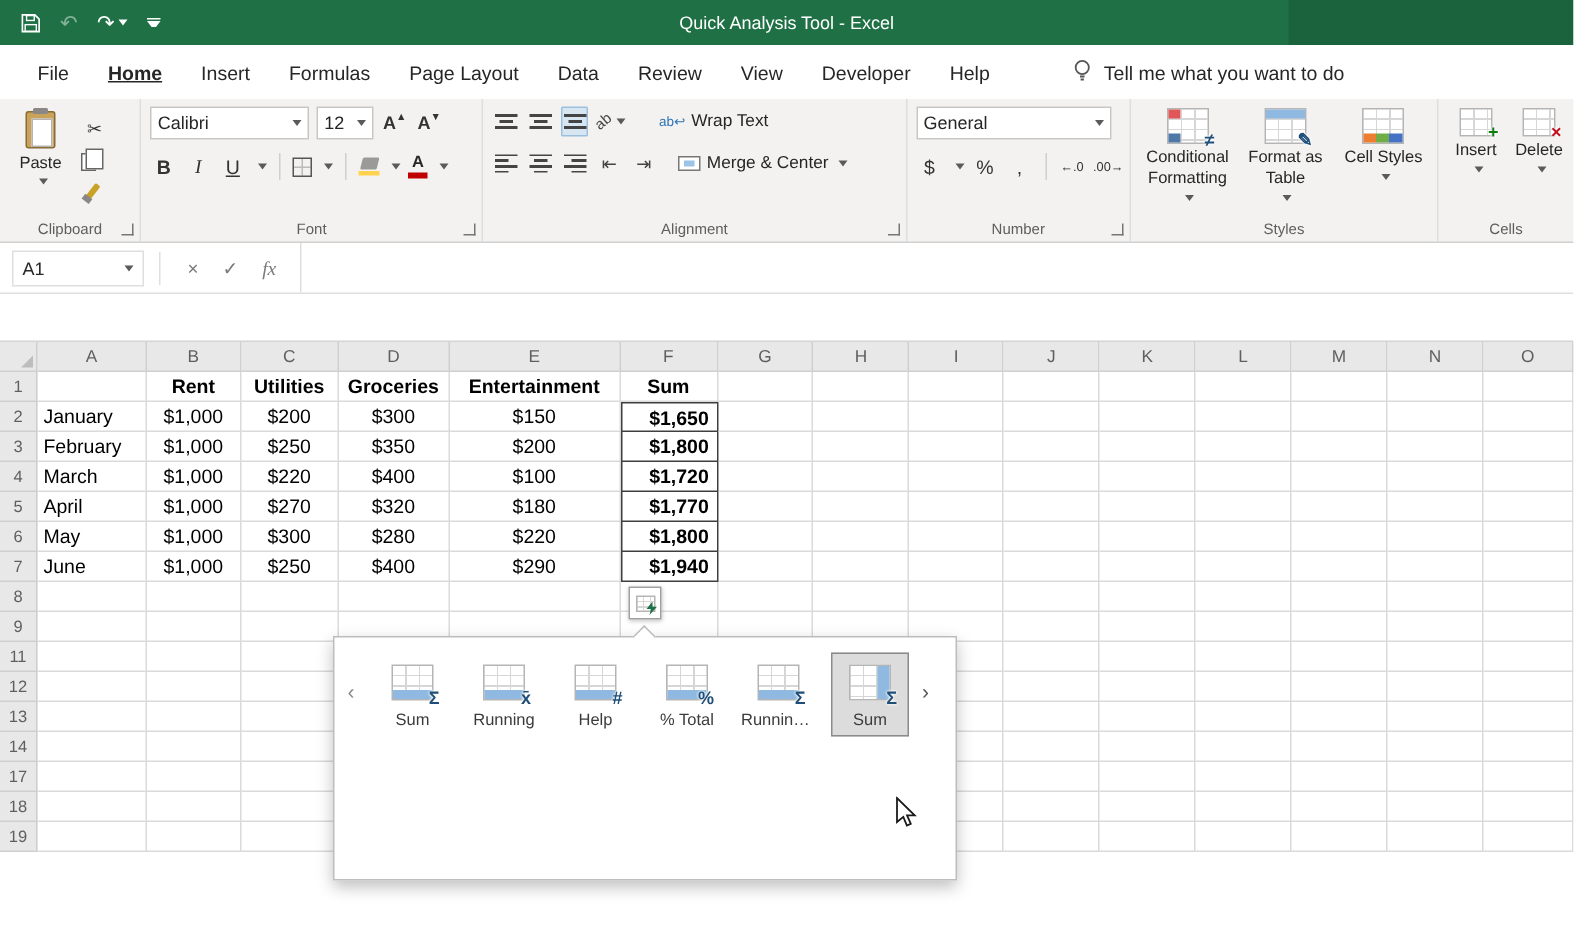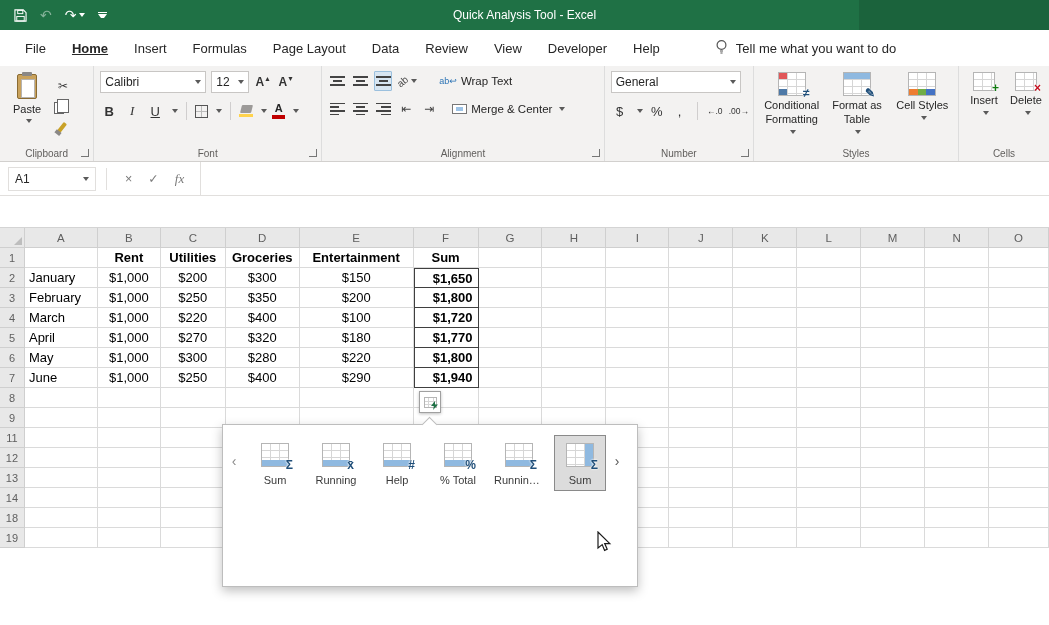--- a/index.html
+++ b/index.html
@@ -640,20 +640,38 @@
         <div class="cell" style="width: 64px;"></div>
         <div class="cell" style="width: 63px;"></div>
         <div class="cell" style="width: 64px;"></div>
         <div class="cell" style="width: 64px;"></div>
         <div class="cell" style="width: 64px;"></div>
         <div class="cell" style="width: 64px;"></div>
         <div class="cell" style="width: 64px;"></div>
         <div class="cell" style="width: 60px;"></div>
       </div>
       <div class="grow">
+        <div class="rh">17</div>
+        <div class="cell" style="width: 73px;"></div>
+        <div class="cell" style="width: 63px;"></div>
+        <div class="cell" style="width: 65px;"></div>
+        <div class="cell" style="width: 74px;"></div>
+        <div class="cell" style="width: 114px;"></div>
+        <div class="cell" style="width: 65px;"></div>
+        <div class="cell" style="width: 64px;"></div>
+        <div class="cell" style="width: 64px;"></div>
+        <div class="cell" style="width: 63px;"></div>
+        <div class="cell" style="width: 64px;"></div>
+        <div class="cell" style="width: 64px;"></div>
+        <div class="cell" style="width: 64px;"></div>
+        <div class="cell" style="width: 64px;"></div>
+        <div class="cell" style="width: 64px;"></div>
+        <div class="cell" style="width: 60px;"></div>
+      </div>
+      <div class="grow">
         <div class="rh">18</div>
         <div class="cell" style="width: 73px;"></div>
         <div class="cell" style="width: 63px;"></div>
         <div class="cell" style="width: 65px;"></div>
         <div class="cell" style="width: 74px;"></div>
         <div class="cell" style="width: 114px;"></div>
         <div class="cell" style="width: 65px;"></div>
         <div class="cell" style="width: 64px;"></div>
         <div class="cell" style="width: 64px;"></div>
         <div class="cell" style="width: 63px;"></div>

